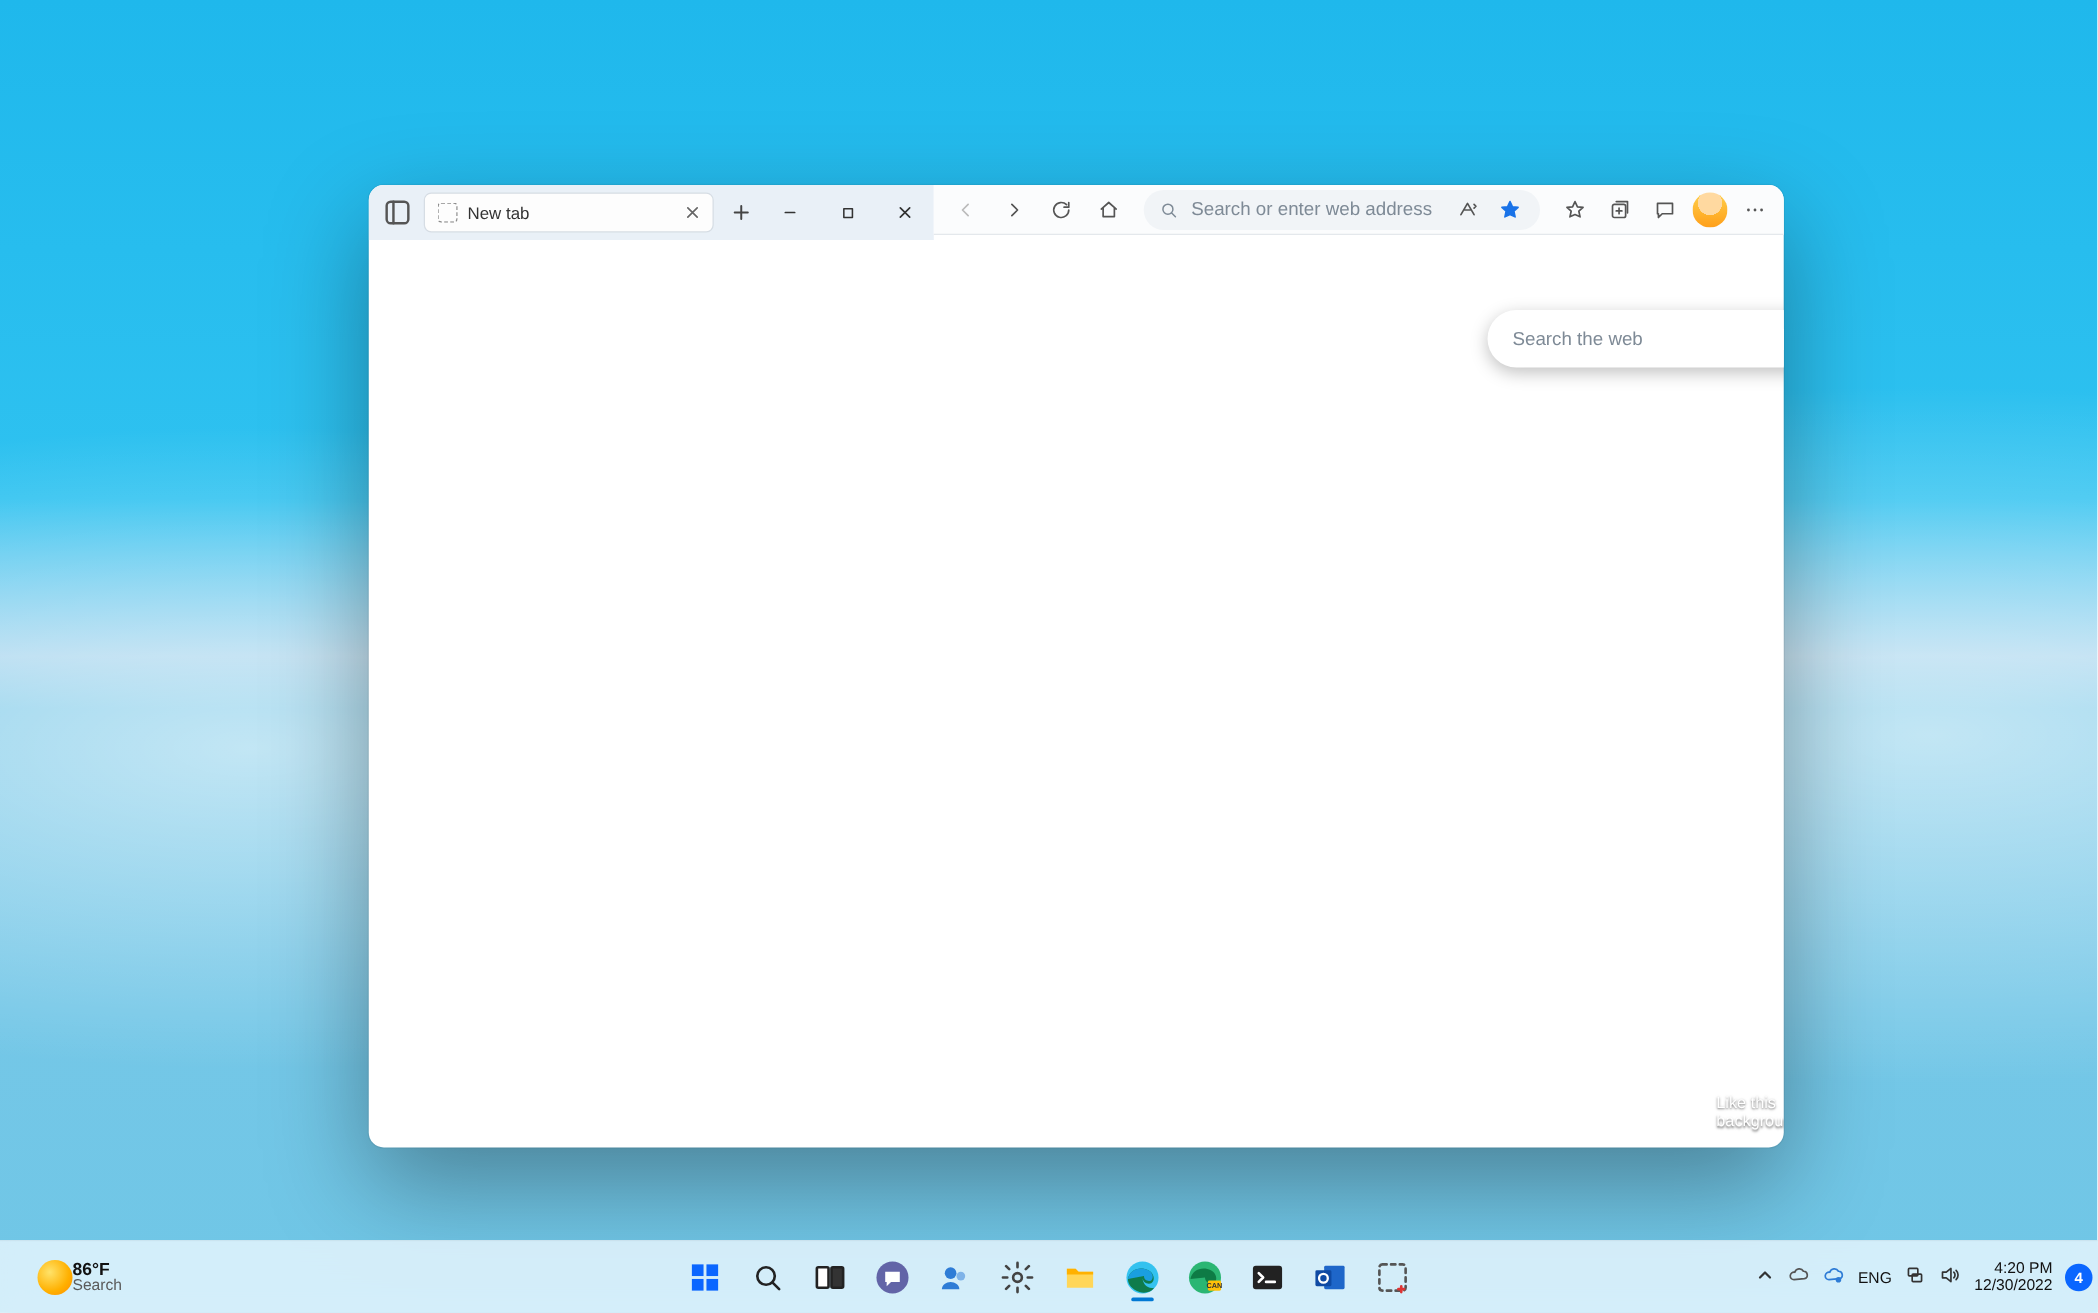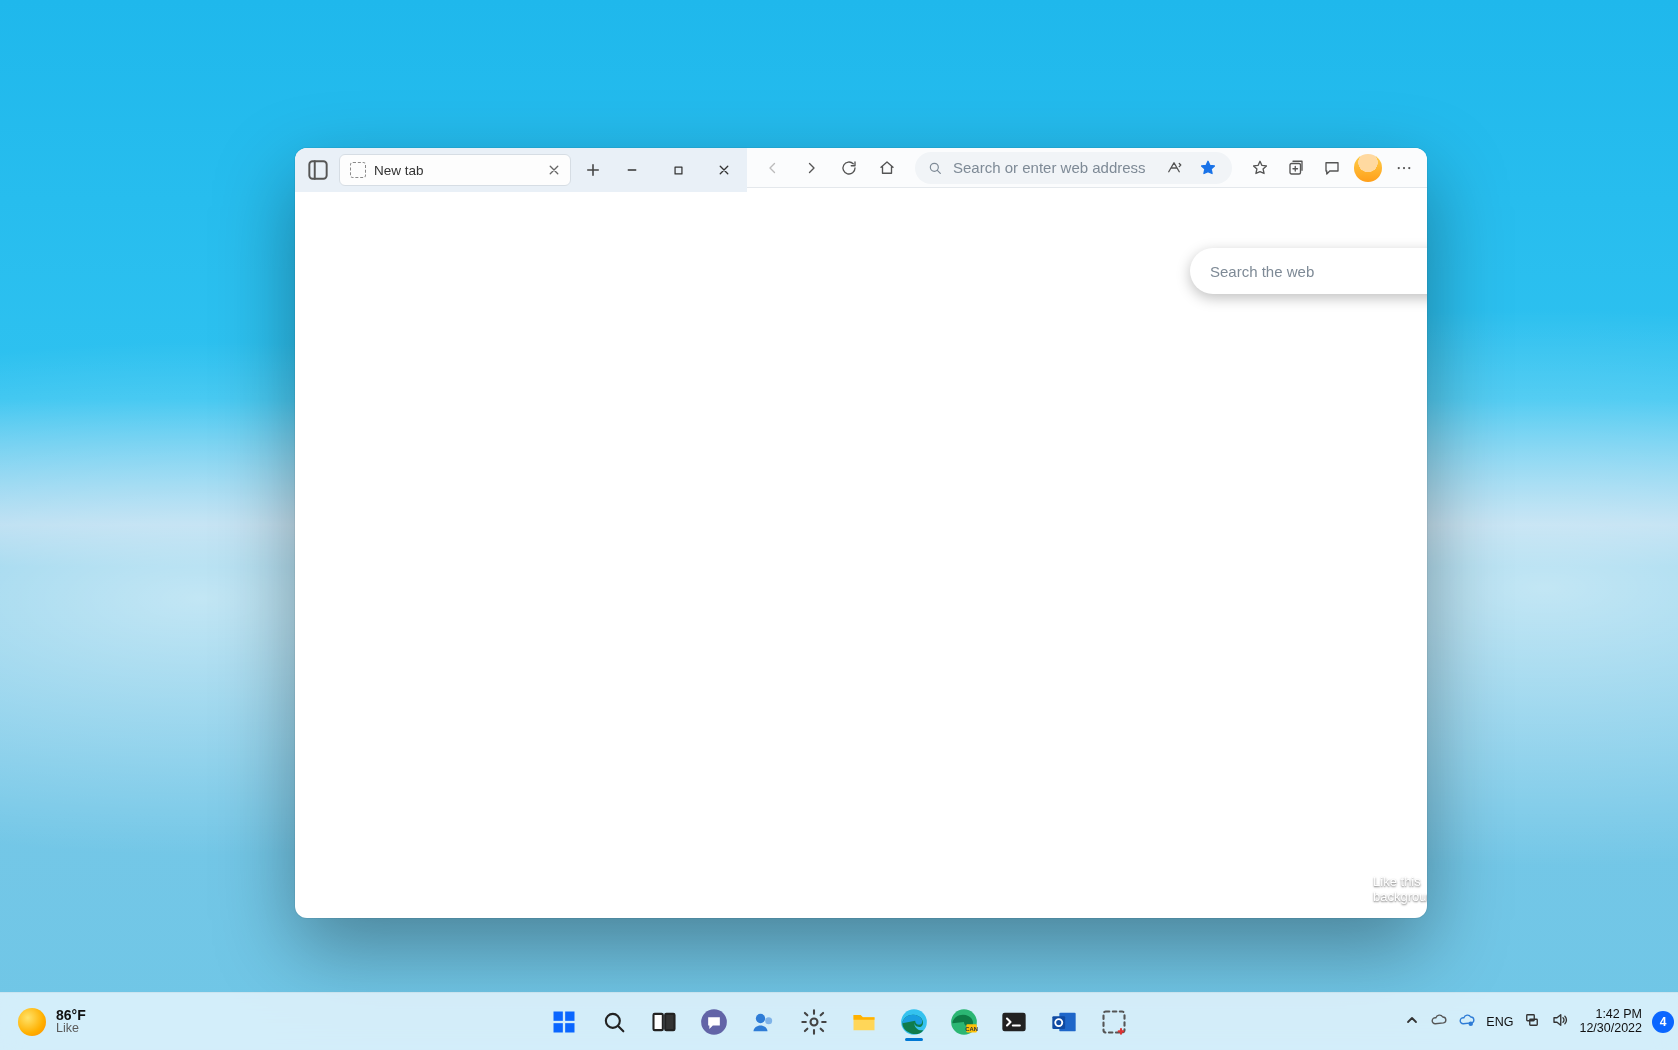--- a/index.html
+++ b/index.html
@@ -19,21 +19,21 @@
 
   
   .taskbar {
     position: absolute; left: 0; right: 0; bottom: 0; height: 58px;
     background: rgba(240,248,255,.78);
     backdrop-filter: blur(12px);
     display: flex; align-items: center;
     border-top: 1px solid rgba(0,0,0,.04);
     font-size: 14px; color: #111;
   }
-  .tb-weather { display: flex; align-items: center; gap: 10px; padding-left: 18px; min-width: 180px; }
+  .tb-weather { display: flex; align-items: center; padding-left: 30px; min-width: 180px; }
   .tb-weather .sun {
     width: 28px; height: 28px; border-radius: 50%;
     background: radial-gradient(circle at 35% 35%, #ffe36a, #ffb000 60%, #ff8a00);
   }
   .tb-weather .txt { line-height: 1.05; }
   .tb-weather .txt .deg { font-weight: 600; }
   .tb-weather .txt .cond { color: #5a5a5a; font-size: 12.5px; }
 
   .tb-center { position: absolute; left: 50%; transform: translateX(-50%); display: flex; gap: 8px; }
   .tb-app {
@@ -332,21 +332,21 @@
       <span>Like this background?</span>
     </div>
   </div>
 </div>
 
 <div class="taskbar">
   <div class="tb-weather">
     <div class="sun"></div>
     <div class="txt">
       <div class="deg">86°F</div>
-      <div class="cond">Like</div>
+      <div class="cond">Search</div>
     </div>
   </div>
 
   <div class="tb-center">
     <div class="tb-app">
       <svg class="tb-ic" viewBox="0 0 24 24" style="stroke:none">
         <rect x="3" y="3" width="8" height="8" fill="#0a66ff"></rect>
           <rect x="13" y="3" width="8" height="8" fill="#0a66ff"></rect>
         <rect x="3" y="13" width="8" height="8" fill="#0a66ff"></rect>
           <rect x="13" y="13" width="8" height="8" fill="#0a66ff"></rect>
@@ -438,18 +438,18 @@
         </svg></div>
     <span class="lang">ENG</span>
     <div><svg class="tray-ic" viewBox="0 0 24 24" style="color:#333">
           <rect x="5" y="5" width="10" height="8" rx="1"></rect>
           <rect x="9" y="11" width="10" height="8" rx="1"></rect>
         </svg></div>
     <div><svg class="tray-ic" viewBox="0 0 24 24" style="color:#333">
           <path d="M4 9h4l5-4v14l-5-4H4zM16 9a4 4 0 0 1 0 6M18.5 7a7 7 0 0 1 0 10"></path>
         </svg></div>
     <div class="clock">
-      <div>1:42 PM</div>
+      <div>4:20 PM</div>
       <div>12/30/2022</div>
     </div>
     <div class="notif">4</div>
   </div>
 </div>
 
 </body></html>

